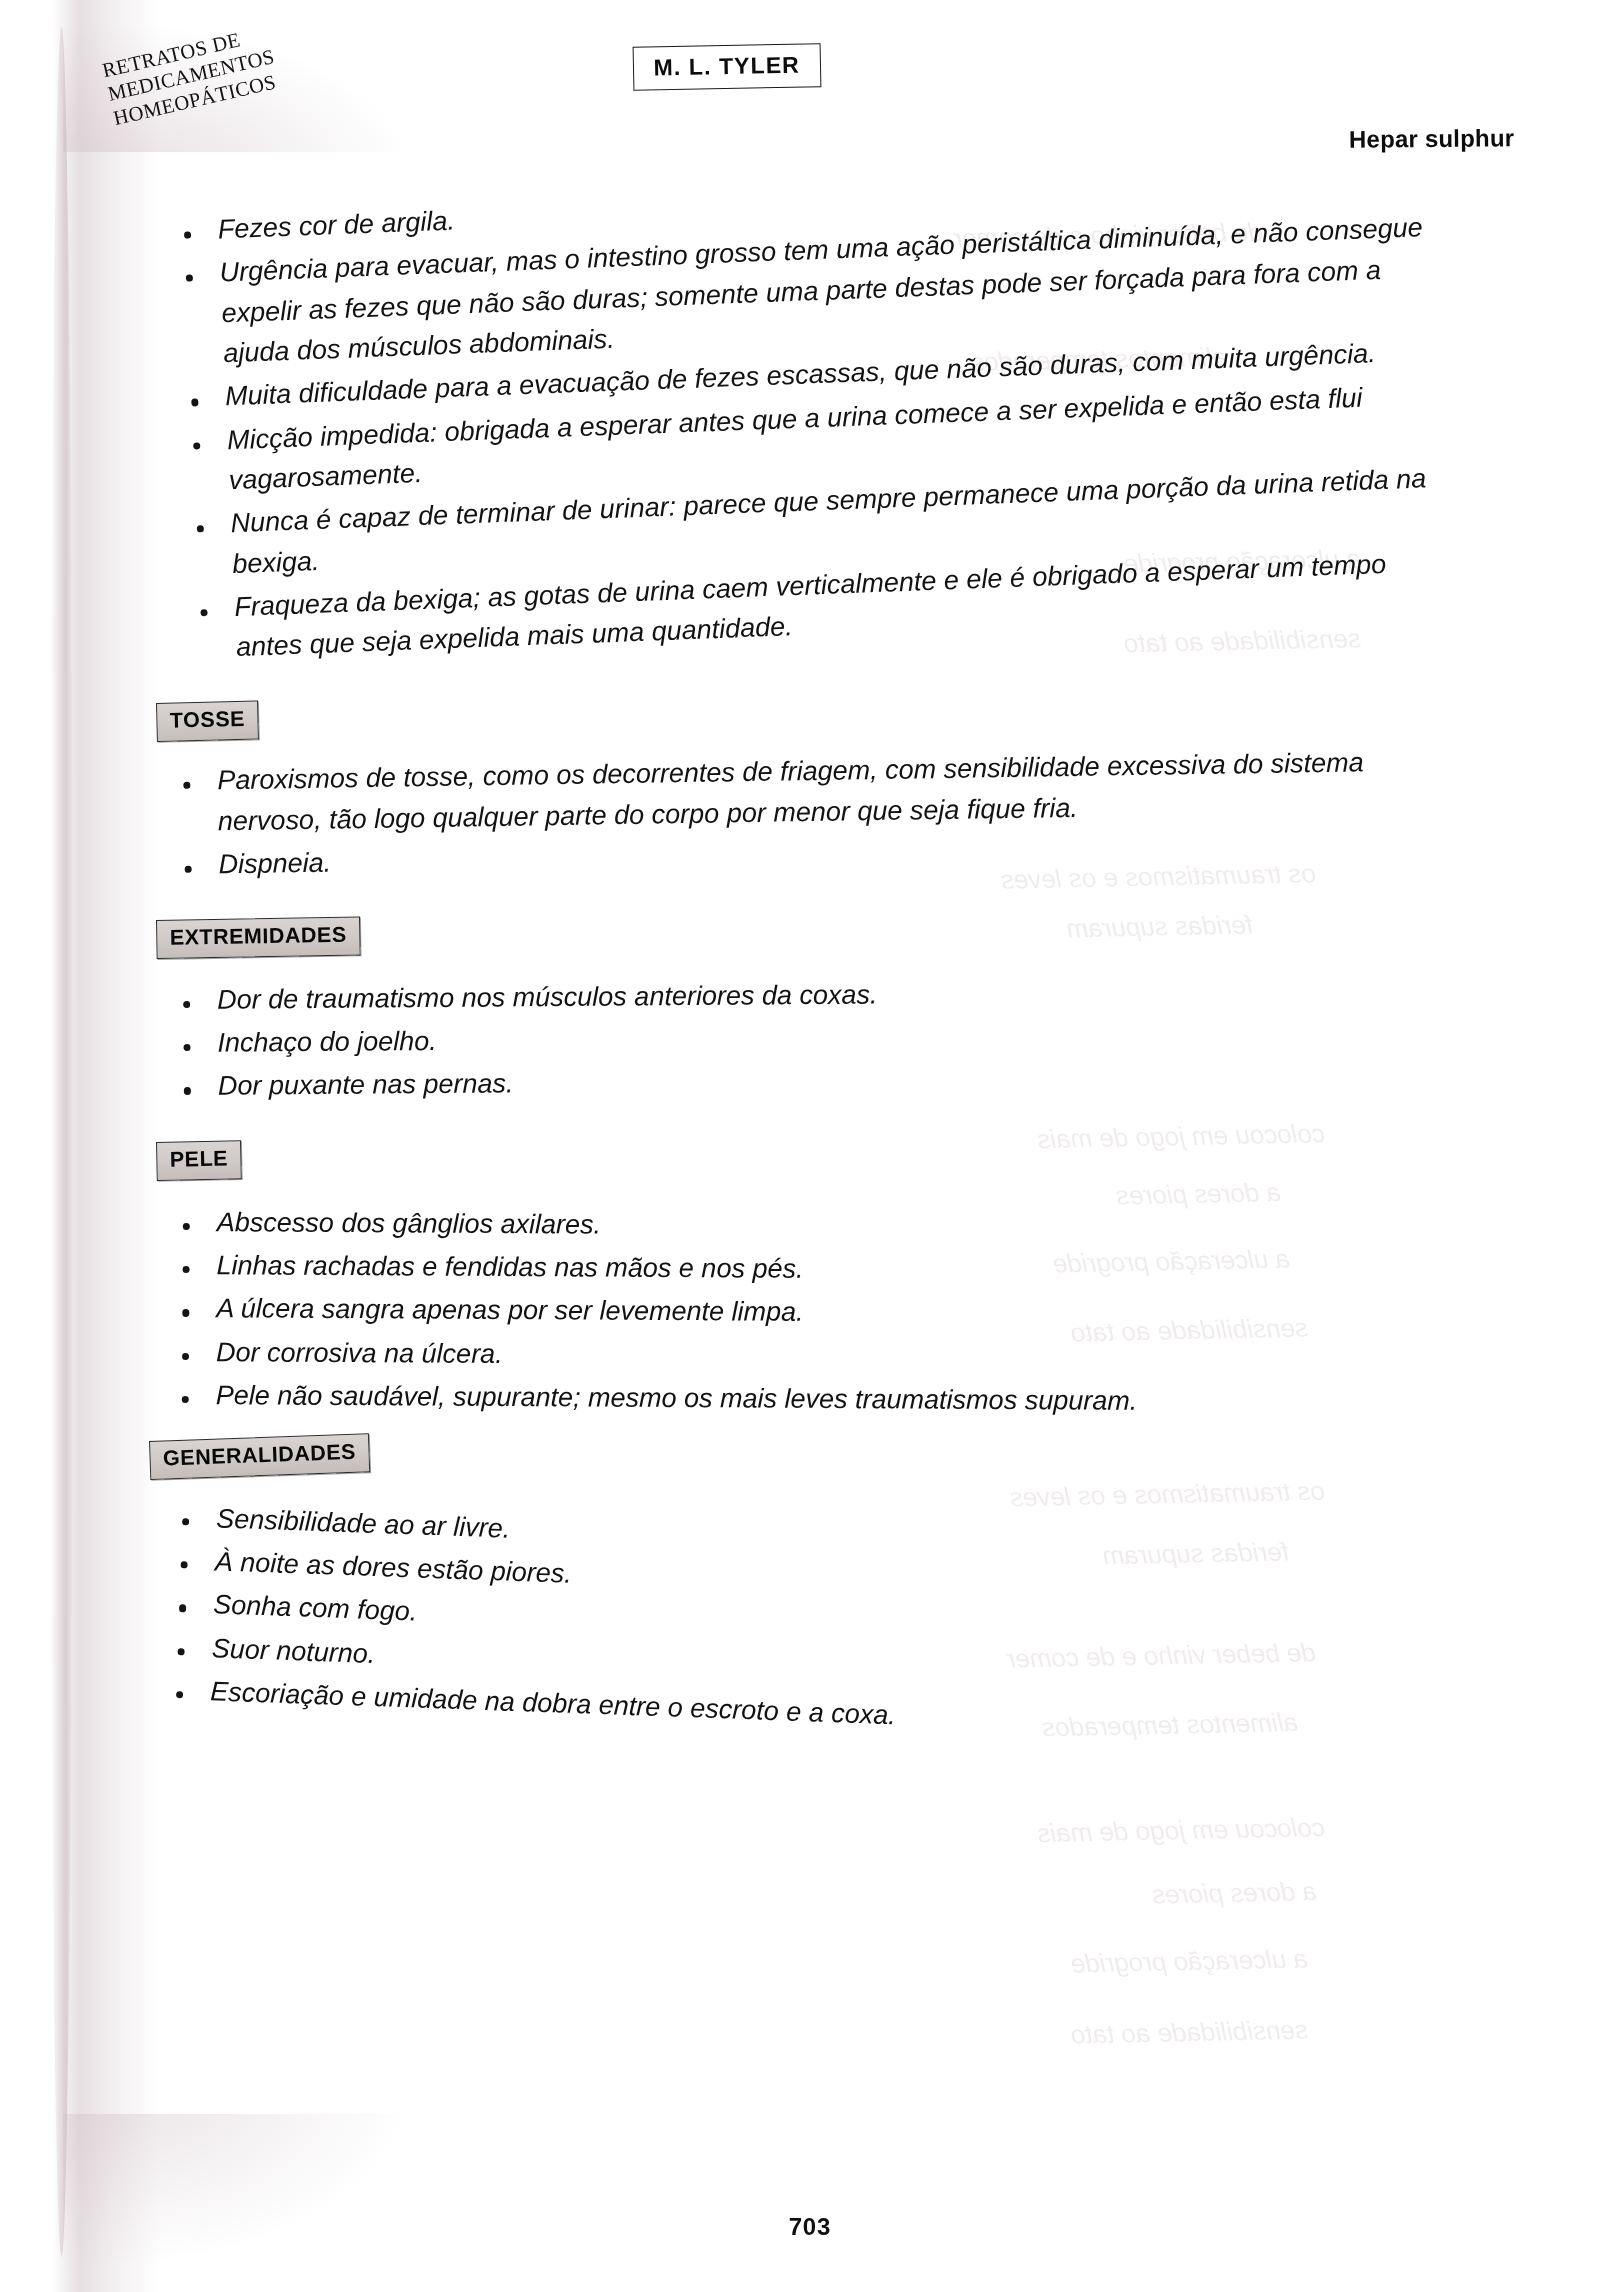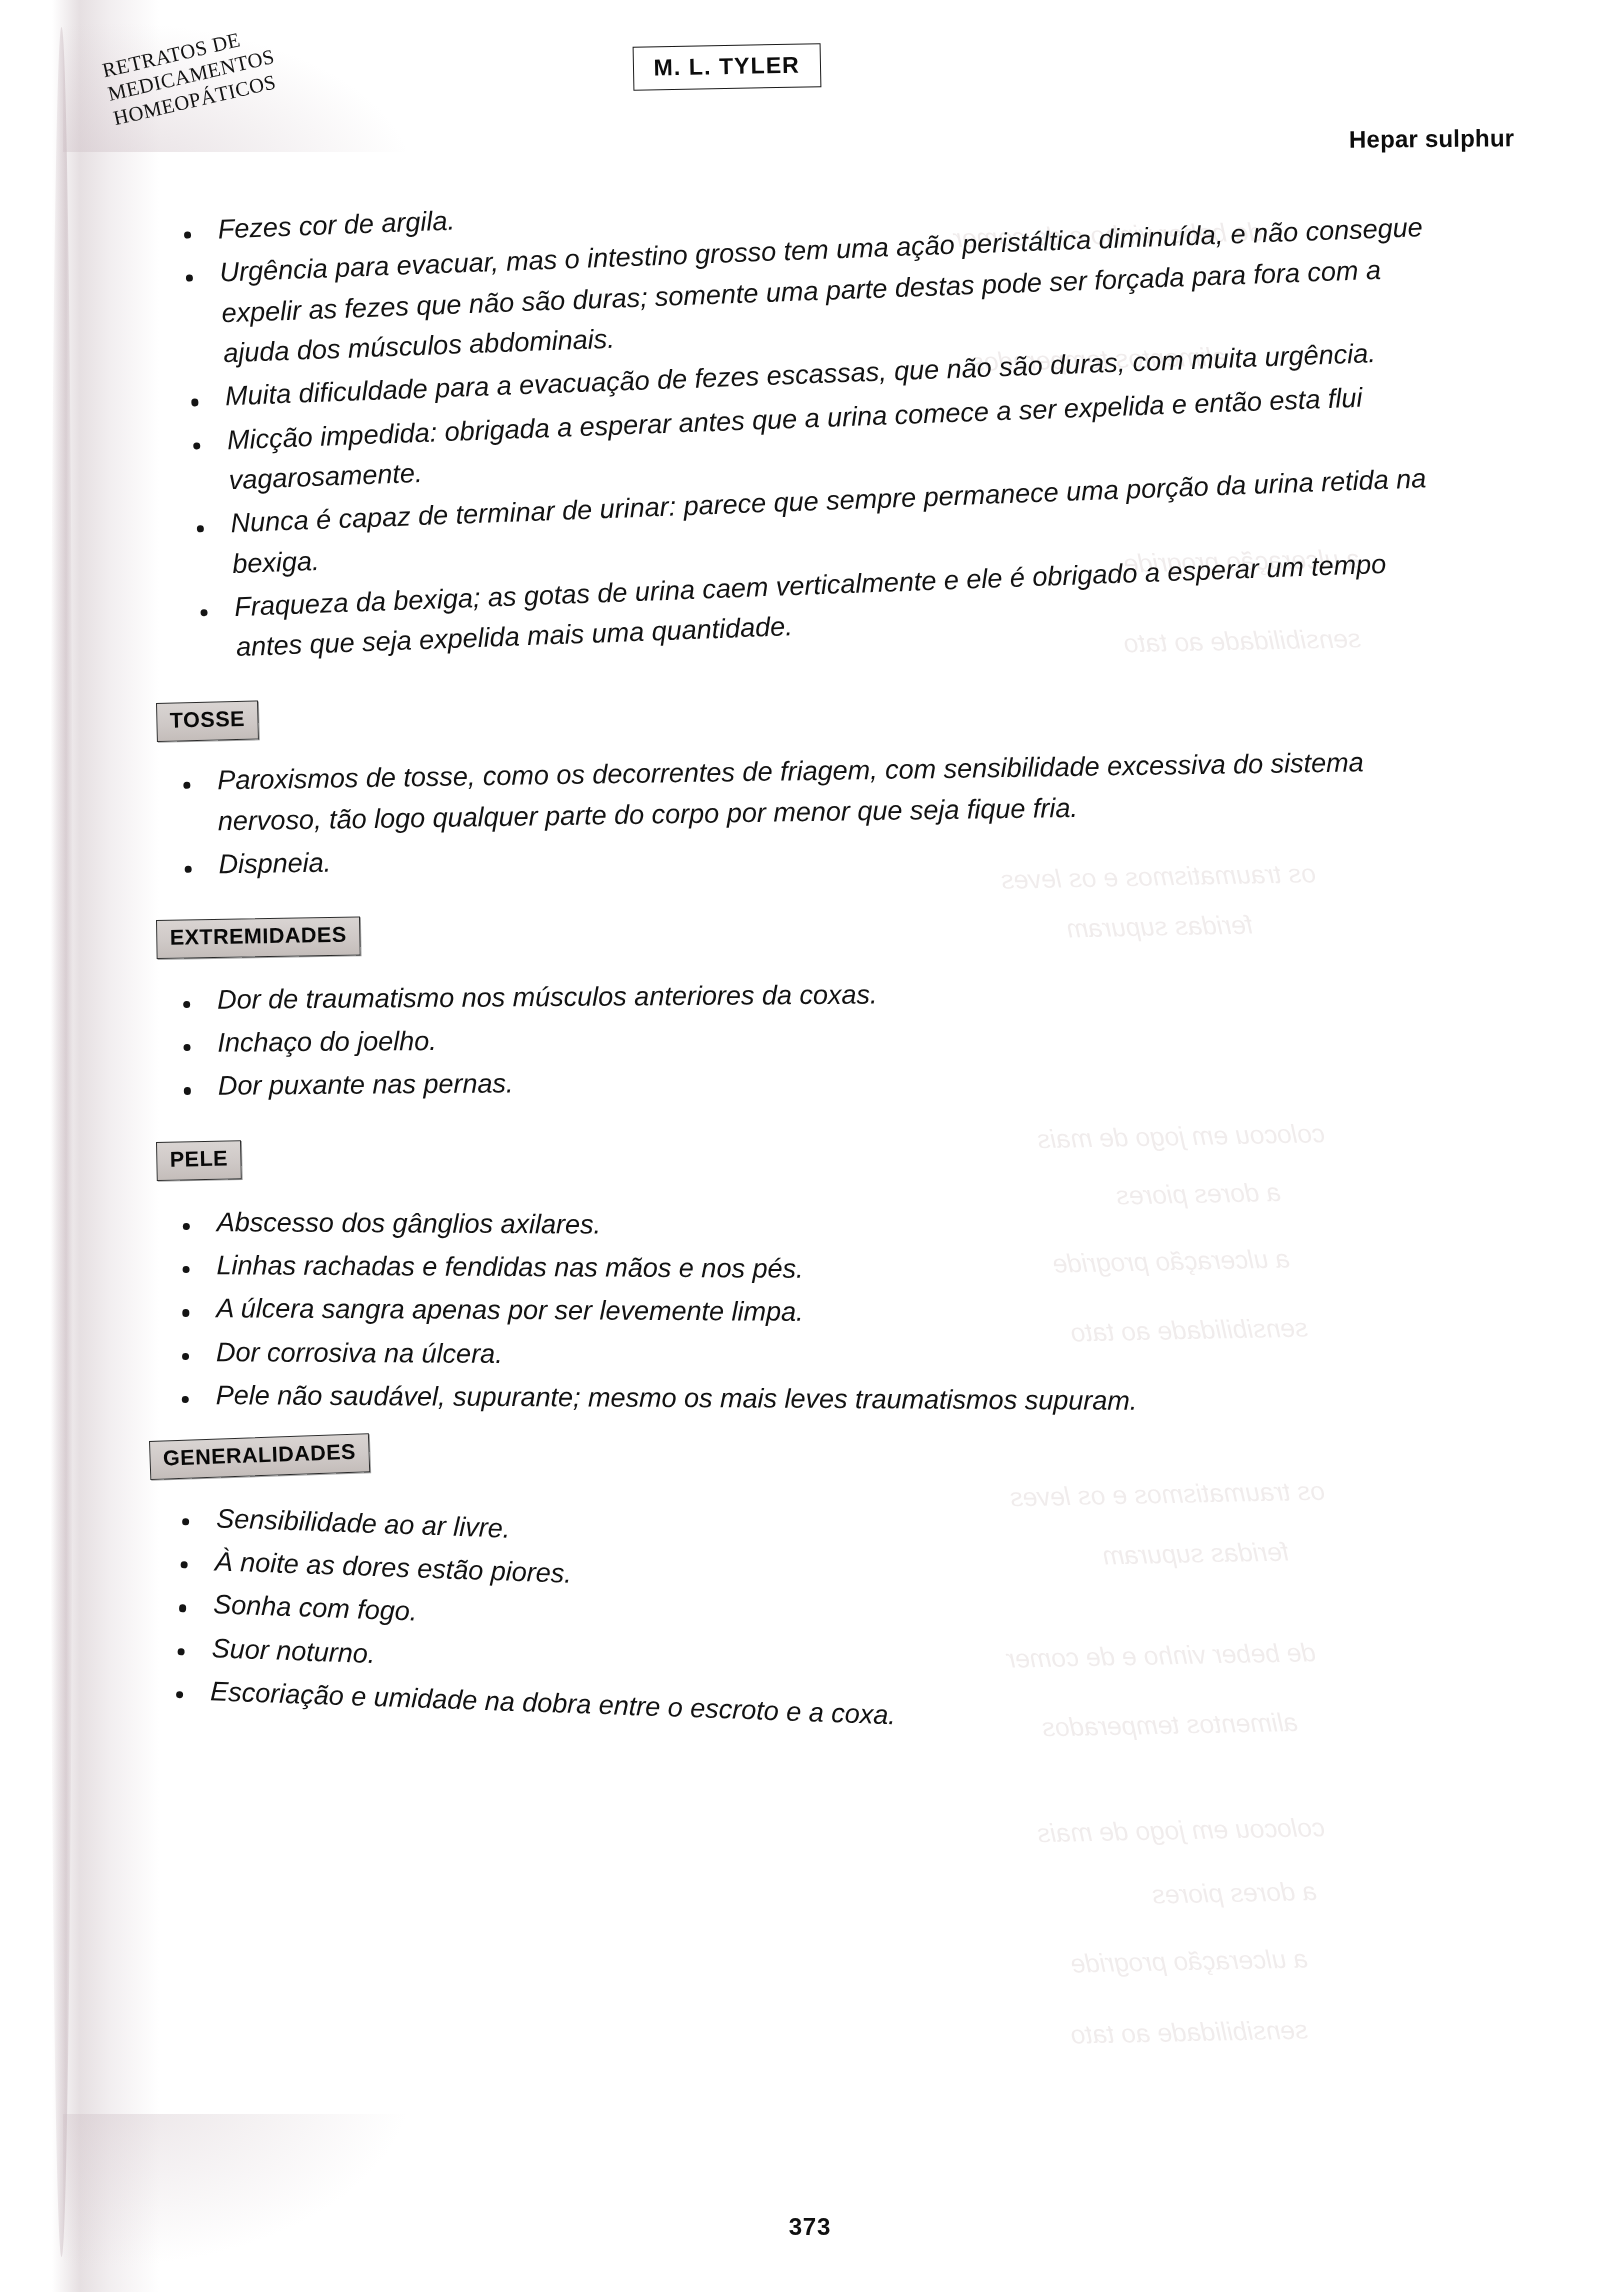--- a/index.html
+++ b/index.html
@@ -328,16 +328,16 @@
         <li>Sensibilidade ao ar livre.</li>
         <li>À noite as dores estão piores.</li>
         <li>Sonha com fogo.</li>
         <li>Suor noturno.</li>
         <li>Escoriação e umidade na dobra entre o escroto e a coxa.</li>
       </ul>
     </div>
 
   </div>
 
-  <div class="folio">373</div>
+  <div class="folio">703</div>
 
 </div>
 
 
 </body></html>

